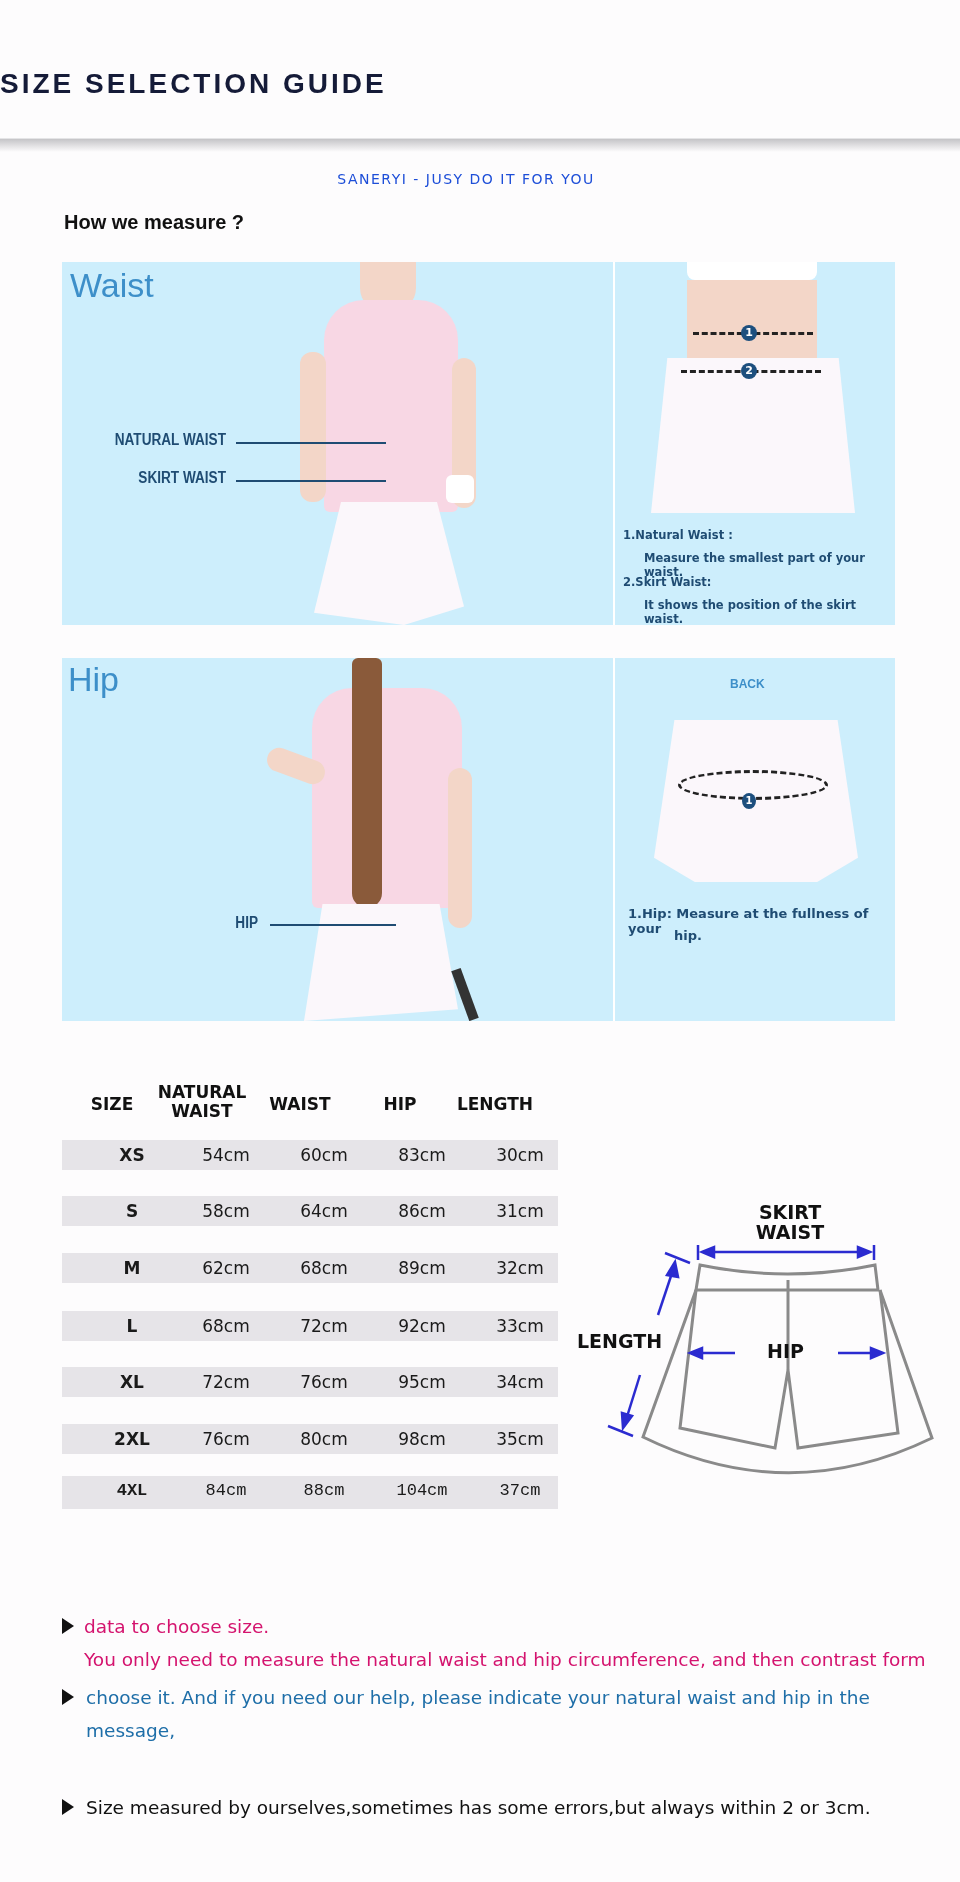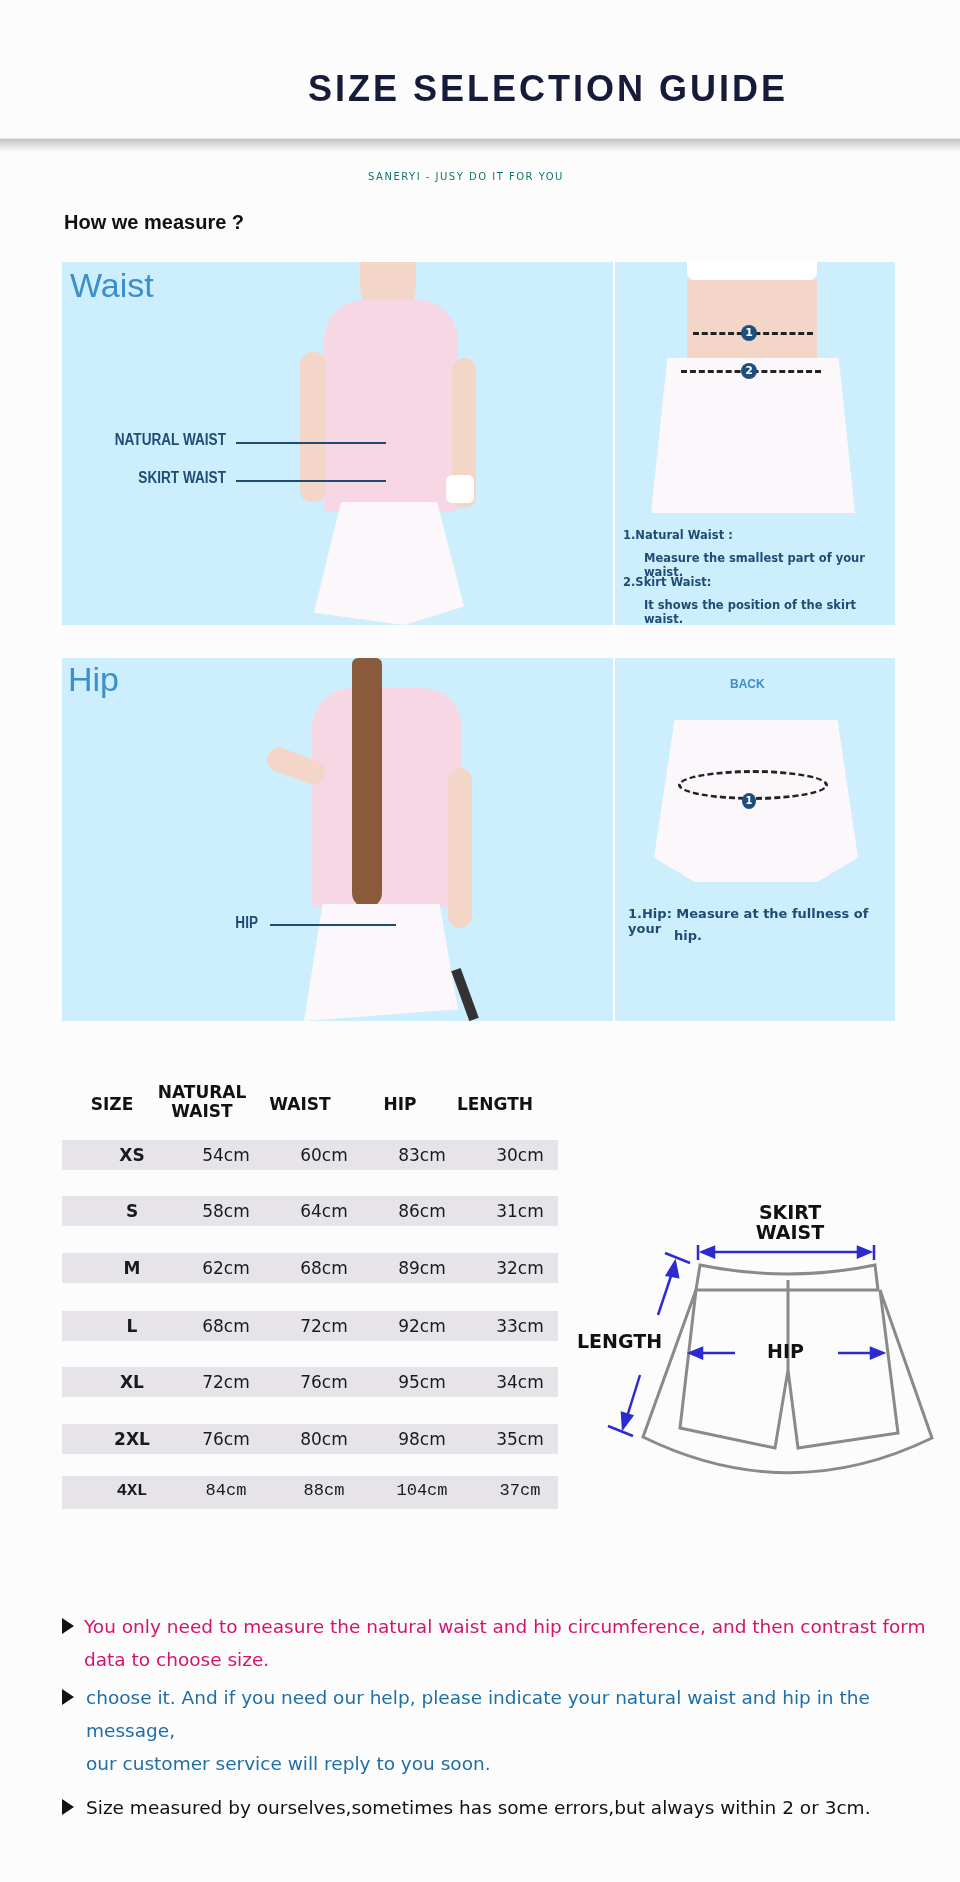--- a/index.html
+++ b/index.html
@@ -1,20 +1,20 @@
 <!DOCTYPE html>
 <html><head>
 <meta charset="utf-8">
 <style>
   * { box-sizing: border-box; margin: 0; padding: 0; }
   body { width: 960px; height: 1882px; background: #fdfcfd; font-family: "DejaVu Sans", sans-serif; position: relative; overflow: hidden; color: #111; }
   .abs { position: absolute; }
-  #title { top: 68px; left: 0; width: 788px; text-align: right; font-family: "Liberation Sans", sans-serif; font-weight: bold; font-size: 36px; letter-spacing: 3px; color: #151b38; }
+  #title { top: 68px; left: 0; width: 788px; text-align: left; font-family: "Liberation Sans", sans-serif; font-weight: bold; font-size: 28px; letter-spacing: 3px; color: #151b38; }
   #shadow { top: 138px; left: 0; width: 960px; height: 14px; background: linear-gradient(to bottom, rgba(150,150,155,0.55), rgba(230,230,232,0.0)); border-top: 1px solid #e4e4e6; }
-  #subtitle { top: 171px; left: 0; width: 932px; text-align: center; font-size: 10px; letter-spacing: 1.5px; color: #0f766e; }
+  #subtitle { top: 171px; left: 0; width: 932px; text-align: center; font-size: 14px; letter-spacing: 1.5px; color: #1d4ed8; }
   #how { top: 211px; left: 64px; font-family: "Liberation Sans", sans-serif; font-weight: bold; font-size: 20px; color: #111; }
 
   .panel { background: #cdeefc; overflow: hidden; }
   .panel-label { font-family: "Liberation Sans", sans-serif; font-size: 34px; color: #3d8fc9; }
   .divider-v { background: #ffffff; width: 2px; }
   .callout { font-family: "Liberation Sans", sans-serif; font-weight: bold; font-size: 16px; color: #1f4c73; transform: scaleX(0.85); transform-origin: right center; text-align: right; }
   .leader { height: 2px; background: #1f4c73; }
   .note { font-family: "DejaVu Sans", sans-serif; font-weight: bold; font-size: 11.5px; color: #1f4c73; }
 
   
@@ -199,27 +199,26 @@
     <div>SKIRT</div>
     <div>WAIST</div>
   </div>
   <div class="abs" style="top:140px; left:7px; font-weight:bold; font-size:19px; color:#111;">LENGTH</div>
   <div class="abs" style="top:150px; left:197px; font-weight:bold; font-size:19px; color:#111;">HIP</div>
 </div>
 
 <div class="abs" style="top:1610px; left:62px; width:880px;">
   <div class="abs tri" style="top:8px; left:0;"></div>
   <div class="abs para" style="left:22px; top:0; color:#d4136e;">
+    <div>data to choose size.</div>
     <div>You only need to measure the natural waist and hip circumference, and then contrast form</div>
-    <div>data to choose size.</div>
   </div>
 </div>
 <div class="abs" style="top:1681px; left:62px; width:880px;">
   <div class="abs tri" style="top:8px; left:0;"></div>
   <div class="abs para" style="left:24px; top:0; color:#1e6ea8;">
     <div>choose it. And if you need our help, please indicate your natural waist and hip in the message,</div>
-    <div>our customer service will reply to you soon.</div>
   </div>
 </div>
 <div class="abs" style="top:1791px; left:62px; width:880px;">
   <div class="abs tri" style="top:8px; left:0;"></div>
   <div class="abs para" style="left:24px; top:0; color:#111;">Size measured by ourselves,sometimes has some errors,but always within 2 or 3cm.</div>
 </div>
 
 </body></html>

